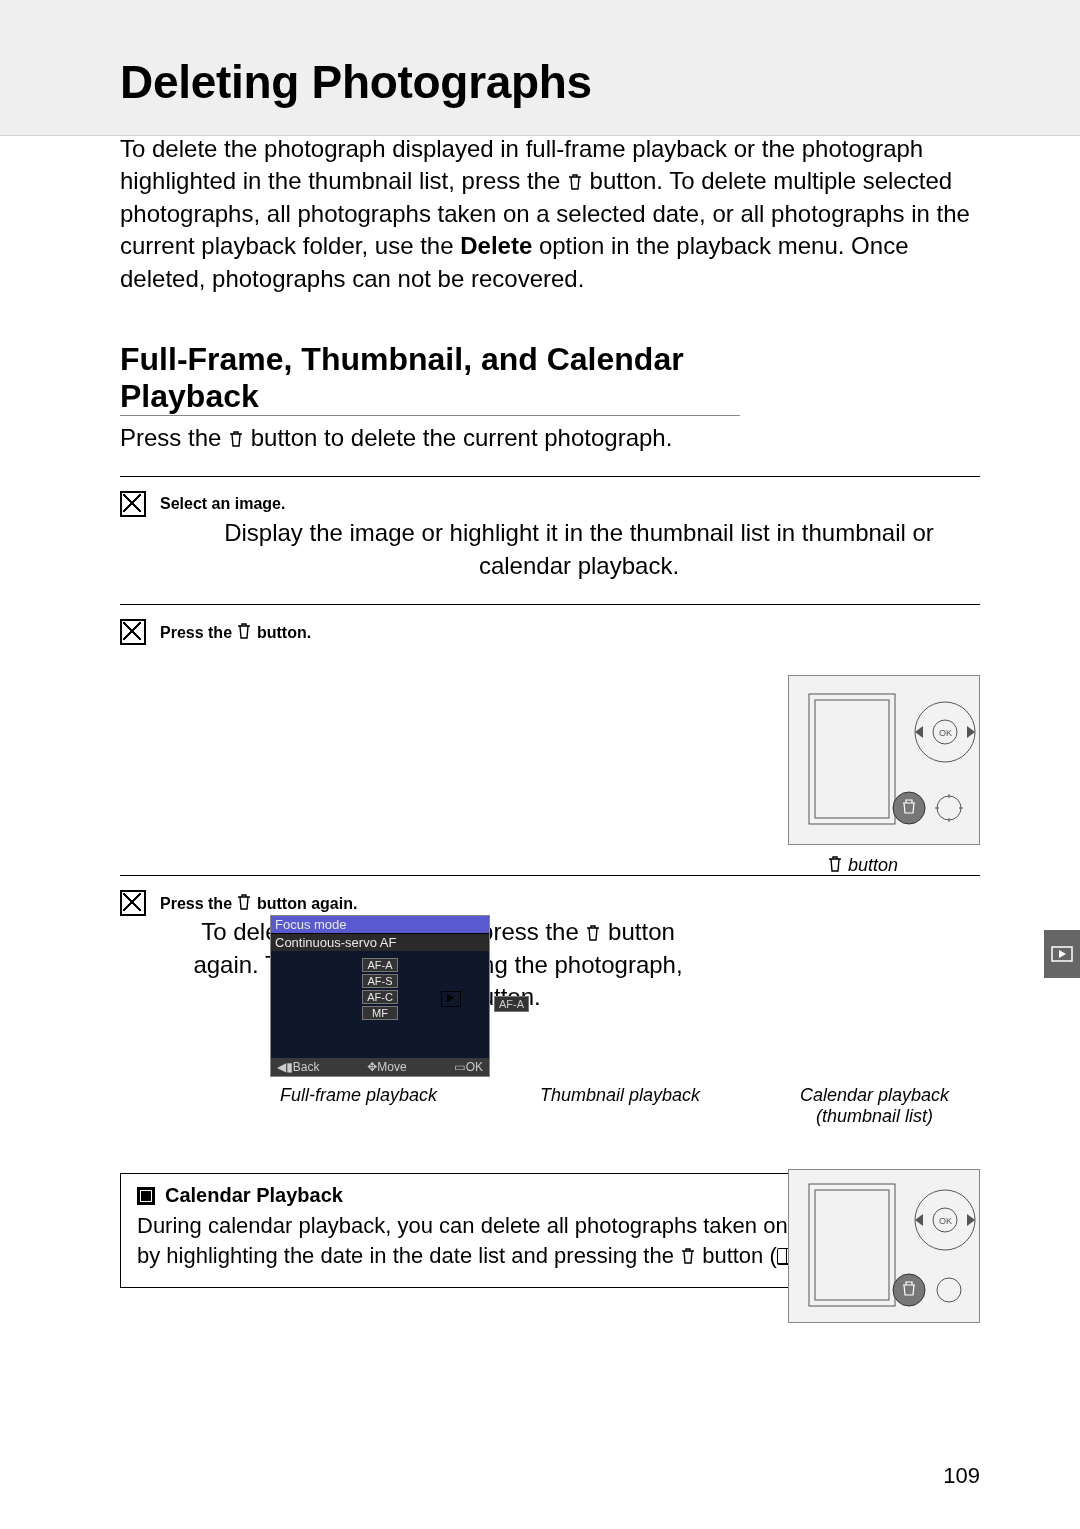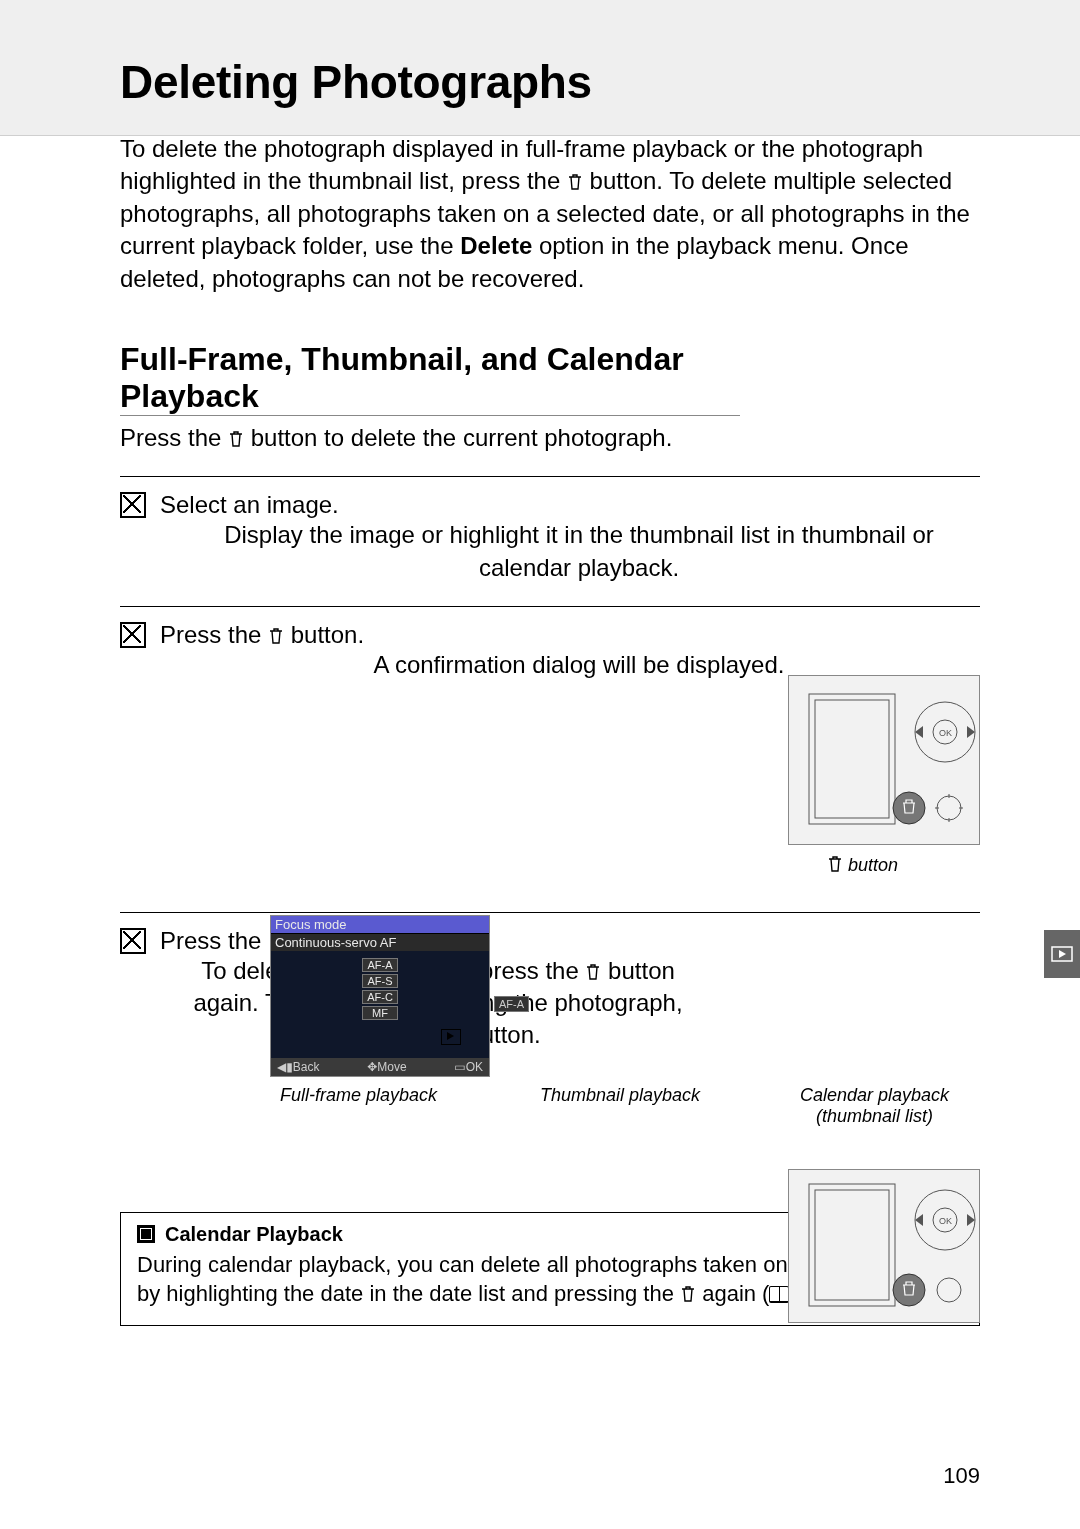--- a/index.html
+++ b/index.html
@@ -7,21 +7,21 @@
   .header-bar{position:absolute;left:0;top:0;right:0;height:135px;background:#efefef;border-bottom:1px solid #cfcfcf;}
   .page-inner{position:absolute;left:120px;top:55px;right:100px;}
   h1{font-family:"Segoe UI","Arial Narrow",Arial,sans-serif;font-weight:700;font-size:46px;margin:0 0 24px 0;letter-spacing:-.3px;font-stretch:condensed;}
   .body-text{font-size:24px;line-height:1.35;}
   .inline-label{font-weight:700;font-family:"Arial Narrow",Arial,sans-serif;}
   h2{font-family:"Segoe UI","Arial Narrow",Arial,sans-serif;font-weight:700;font-size:32px;margin:46px 0 6px 0;border-bottom:1px solid #888;display:flex;align-items:baseline;width:620px;font-stretch:condensed;}
   .step{border-top:1px solid #000;margin-top:22px;padding-top:14px;}
   .step-head{display:flex;align-items:center;gap:14px;}
   .step-num{width:22px;height:22px;border:2px solid #000;display:flex;align-items:center;justify-content:center;font-weight:700;font-size:18px;position:relative;}
   .step-num::after{content:"";position:absolute;left:1px;top:1px;width:18px;height:18px;background:linear-gradient(45deg,transparent 45%,#000 45%,#000 55%,transparent 55%),linear-gradient(-45deg,transparent 45%,#000 45%,#000 55%,transparent 55%);}
-  .step-title{font-weight:400;font-size:24px;}
+  .step-title{font-weight:700;font-size:16px;}
   .step-body{margin-left:58px;font-size:24px;line-height:1.35;text-align:center;}
   .illus{position:absolute;border:1px solid #888;background:#f5f5f5;}
   .il-camera-1{right:0;top:620px;width:190px;height:168px;}
   .il-camera-2{right:0;top:1114px;width:190px;height:152px;}
   .il-lcd{left:150px;top:860px;width:218px;height:160px;background:#0f172a;color:#e8e8e8;font-size:13px;}
   .il-lcd .row{background:#5a5ad0;padding:1px 4px;border-bottom:1px solid #000;}
   .il-lcd .sub{background:#2a2a2a;padding:1px 4px;}
   .il-lcd .opts{padding:6px 4px;font-size:11px;text-align:center;}
   .il-lcd .opt{display:inline-block;border:1px solid #777;background:#333;width:34px;margin:1px;}
   .af-badge{position:absolute;right:-40px;top:80px;background:#333;color:#ccc;border:1px solid #777;font-size:11px;padding:1px 4px;}
@@ -89,21 +89,20 @@
       <div class="step-head">
         <span class="step-num"></span>
         <span class="step-title">
           <span>Press the </span>
           <span class="trash"><svg viewBox="0 0 16 18">
                 <path d="M2 4h12M6 4V2h4v2M4 4l1 12h6l1-12" fill="none" stroke="#000" stroke-width="1.4"></path>
               </svg></span>
           <span> button.</span>
         </span>
       </div>
-      <div class="step-body">A confirmation dialog will be displayed.</div>
     </div>
 
     <div class="illus il-camera-1">
       <svg class="cam-svg" viewBox="0 0 190 168">
         <rect x="0" y="0" width="190" height="168" fill="#f2f2f2"></rect>
         <rect x="20" y="18" width="86" height="130" fill="none" stroke="#555"></rect>
         <rect x="26" y="24" width="74" height="118" fill="none" stroke="#555"></rect>
         <circle cx="156" cy="56" r="30" fill="none" stroke="#555"></circle>
         <circle cx="156" cy="56" r="12" fill="none" stroke="#555"></circle>
         <text x="150" y="60" font-size="9" fill="#555">OK</text>
@@ -186,20 +185,20 @@
     <div class="note-box">
       <div class="note-head">
         <span class="note-icon"></span>
         <span>Calendar Playback</span>
       </div>
       <div class="note-body">
         <span>During calendar playback, you can delete all photographs taken on a selected date by highlighting the date in the date list and pressing the </span>
         <span class="trash"><svg viewBox="0 0 16 18">
               <path d="M2 4h12M6 4V2h4v2M4 4l1 12h6l1-12" fill="none" stroke="#000" stroke-width="1.4"></path>
             </svg></span>
-        <span> again (</span><span class="book-ico"></span><span> 106).</span>
+        <span> button (</span><span class="book-ico"></span><span> 106).</span>
       </div>
     </div>
 
   </div>
 
   <div class="page-num">109</div>
 </div>
 
 </body></html>

